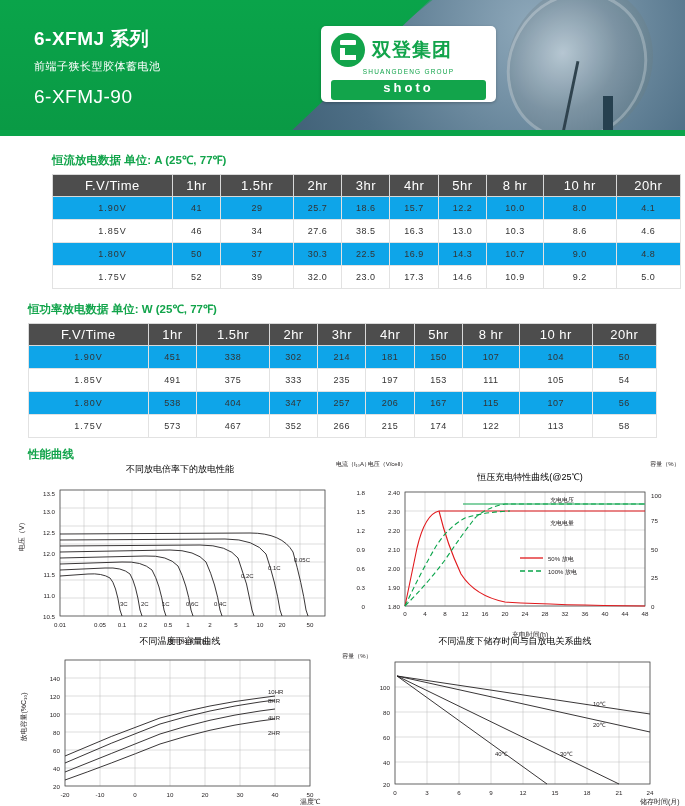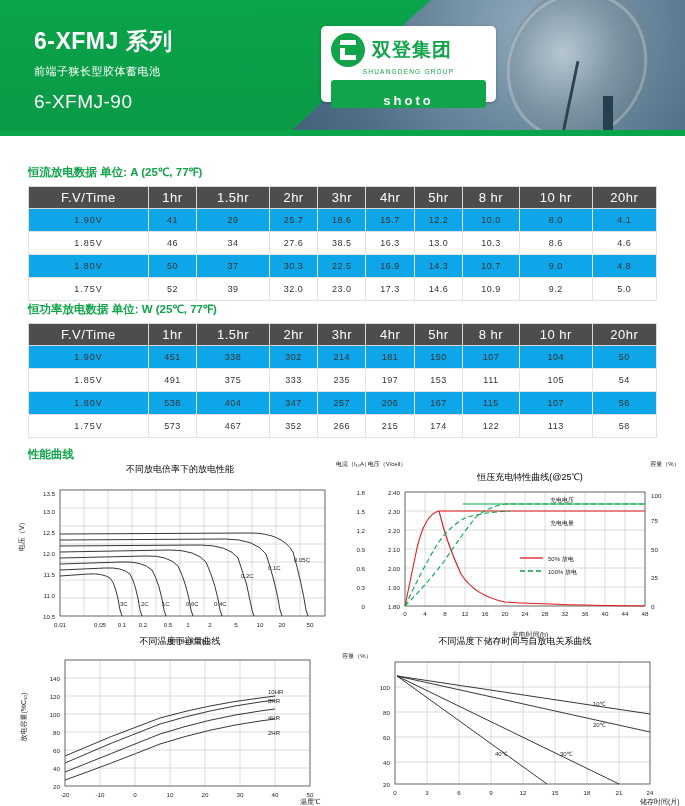--- a/index.html
+++ b/index.html
@@ -26,51 +26,51 @@
   .dish-ring{position:absolute;right:36px;top:-6px;width:138px;height:138px;border-radius:50%;
     border:3px solid rgba(255,255,255,.25);transform:rotate(-18deg) skewX(-6deg);}
   .mast{position:absolute;right:72px;top:96px;width:10px;height:40px;background:#26404f;}
   .hdr-green{position:absolute;left:0;top:0;width:430px;height:130px;
     background:linear-gradient(180deg,#0aa44a 0%, #0a9a45 100%);
     clip-path:polygon(0 0, 100% 0, 68% 100%, 0 100%);}
   .hdr-green2{position:absolute;left:0;top:0;width:470px;height:130px;
     background:rgba(10,160,72,.55);
     clip-path:polygon(0 0, 92% 0, 58% 100%, 0 100%);}
   .hdr-text{position:absolute;left:34px;top:26px;color:#fff;}
-  .hdr-title{font-size:23px;font-weight:bold;letter-spacing:.5px;}
+  .hdr-title{font-size:19px;font-weight:bold;letter-spacing:.5px;}
   .hdr-sub{font-size:11px;margin-top:7px;letter-spacing:.5px;}
   .hdr-model{font-size:19px;margin-top:12px;letter-spacing:.5px;}
 
   .logo-box{position:absolute;left:321px;top:26px;width:175px;height:76px;background:#fff;border-radius:5px;
     box-shadow:0 1px 3px rgba(0,0,0,.25);}
   .logo-top{display:flex;align-items:center;padding:7px 0 0 10px;}
   .logo-mark{width:34px;height:34px;border-radius:50%;background:#12a44b;position:relative;flex:0 0 auto;}
   .logo-mark:before{content:"";position:absolute;left:9px;top:7px;width:16px;height:5px;background:#fff;border-radius:1px;}
   .logo-mark:after{content:"";position:absolute;left:9px;top:15px;width:16px;height:12px;
     border:5px solid #fff;border-top:none;border-right:none;box-sizing:border-box;}
   .logo-cn{font-size:19px;font-weight:bold;color:#12a44b;margin-left:7px;letter-spacing:1px;}
   .logo-en{font-size:6.5px;color:#12a44b;letter-spacing:1.2px;text-align:center;margin-top:1px;}
-  .logo-bar{margin:5px 10px 0 10px;height:28px;background:#12a44b;border-radius:3px;
-    display:flex;align-items:flex-end;justify-content:center;}
+  .logo-bar{margin:5px 10px 0 10px;height:20px;background:#12a44b;border-radius:3px;
+    display:flex;align-items:flex-start;justify-content:center;}
   .logo-bar span{color:#fff;font-size:13px;font-weight:bold;letter-spacing:3px;}
 
   .hdr-stripe{position:absolute;left:0;top:130px;width:685px;height:6px;background:#0aa44a;}
 
   
   .sec-title{color:#12a44b;font-size:11.5px;font-weight:bold;margin:0 0 6px 28px;}
 
   
   .tbl{border-collapse:collapse;margin-left:28px;width:629px;font-size:9px;}
   .tbl th{background:#4d4d4d;color:#fff;font-weight:normal;height:19px;
     border:1px solid #d9d9d9;letter-spacing:.5px;font-size:13px;}
   .tbl td{height:20px;text-align:center;border:1px solid #e2e2e2;color:#333;letter-spacing:.5px;}
   .tbl tr.alt td{background:#0ea5e9;}
   .tbl tr td:first-child{letter-spacing:1px;}
 
-  .blk1{position:absolute;left:0;top:164px;}
+  .blk1{position:absolute;left:0;top:152px;padding-left:24px;}
   .blk2{position:absolute;left:0;top:301px;}
   .blk3{position:absolute;left:0;top:447px;}
 
   
   .chart-title{font-size:9px;text-align:center;color:#231f20;}
   .axis-lbl{font-size:7px;fill:#231f20;}
   .tick{font-size:6.2px;fill:#231f20;}
   .grid line{stroke:#b9b9b9;stroke-width:.5;}
   .frame{fill:none;stroke:#555;stroke-width:.8;}
   .curve{fill:none;stroke:#231f20;stroke-width:.9;}

